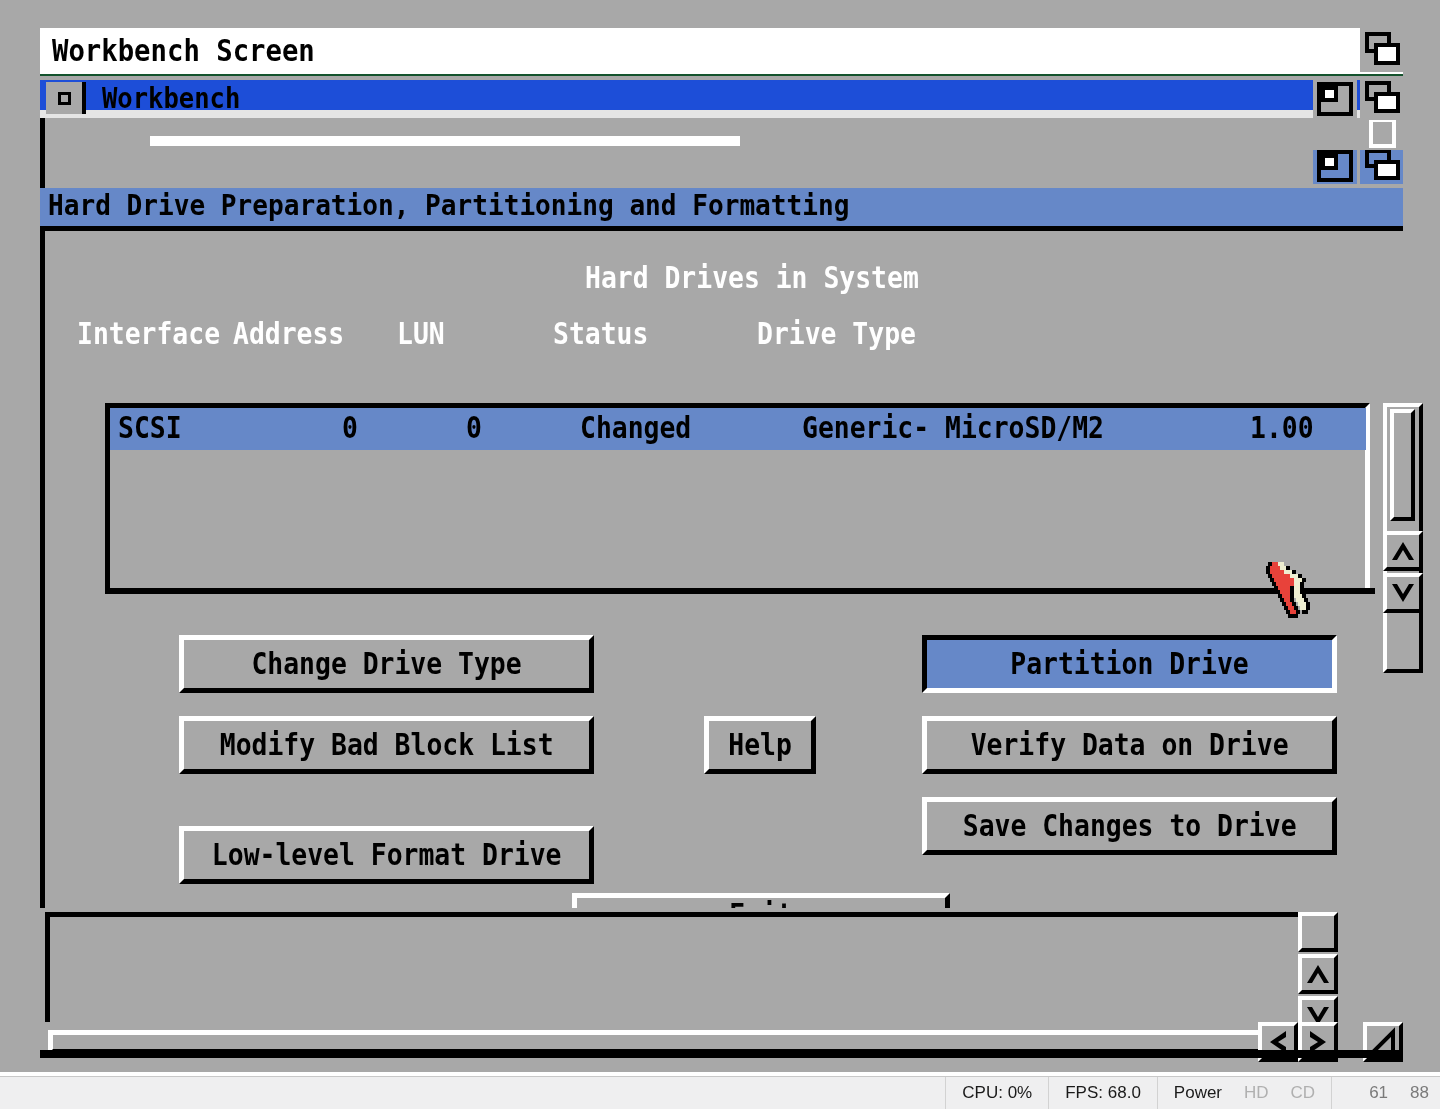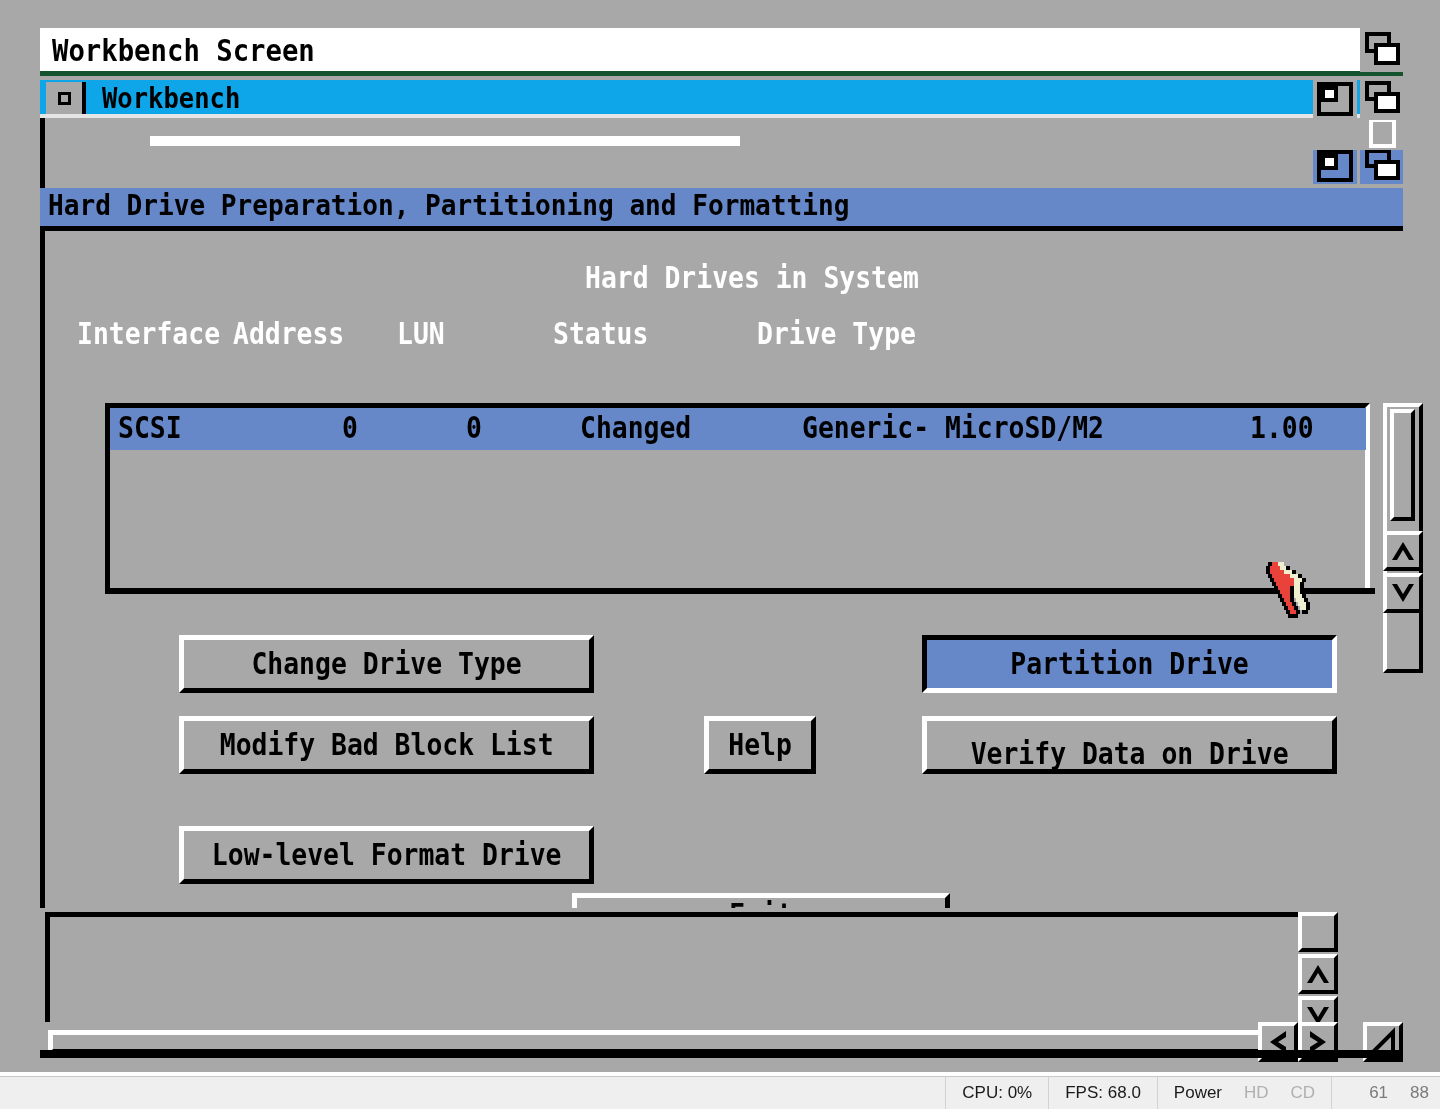--- a/index.html
+++ b/index.html
@@ -54,21 +54,21 @@
   }
 
   
   .screen-bar {
     position: absolute;
     left: 40px;
     top: 28px;
     width: 1363px;
     height: 48px;
     background: #ffffff;
-    border-bottom: 5px solid #14532d;
+    border-bottom: 2px solid #14532d;
     box-sizing: border-box;
   }
   .screen-bar-title {
     position: absolute;
     left: 12px;
     top: 7px;
     font-size: 31px;
     color: #000000;
     font-stretch: condensed;
     transform: scaleX(0.88);
@@ -92,22 +92,22 @@
     width: 1363px;
     height: 982px;
     background: #a8a8a8;
     box-sizing: border-box;
   }
   .wb-titlebar {
     position: absolute;
     left: 0; top: 0;
     width: 1363px;
     height: 38px;
-    background: #0ea5e9;
-    border-bottom: 4px solid #e5e5e5;
+    background: #1d4ed8;
+    border-bottom: 8px solid #e5e5e5;
     box-sizing: border-box;
   }
   .wb-close {
     position: absolute;
     left: 6px;
     top: 2px;
     width: 40px;
     height: 32px;
     background: #a8a8a8;
     border-right: 4px solid #000000;
@@ -525,24 +525,27 @@
         </div>
 
         <div class="btn" style="left:659px; top:485px; width:112px; height:58px;">
           <span class="btn-label px">Help</span>
         </div>
 
         <div class="btn selected" style="left:877px; top:404px; width:415px; height:58px;">
           <span class="btn-label px">Partition Drive</span>
         </div>
 
-        <div class="btn" style="left:877px; top:485px; width:415px; height:58px;align-items:flex-end;">
+        <div class="btn" style="left:877px; top:485px; width:415px; height:58px;">
           <span class="btn-label px">Verify Data on Drive</span>
         </div>
 
+        <div class="btn" style="left:877px; top:566px; width:415px; height:58px;">
+          <span class="btn-label px">Save Changes to Drive</span>
+        </div>
 
         <div class="btn" style="left:527px; top:662px; width:378px; height:44px;">
           <span class="btn-label px">Exit</span>
         </div>
 
       </div>
     </div>
 
     <div class="gadget" style="left:1313px; top:150px; width:44px; height:34px; background:#6688c8;">
       <svg width="44" height="34" viewBox="0 0 44 34">

